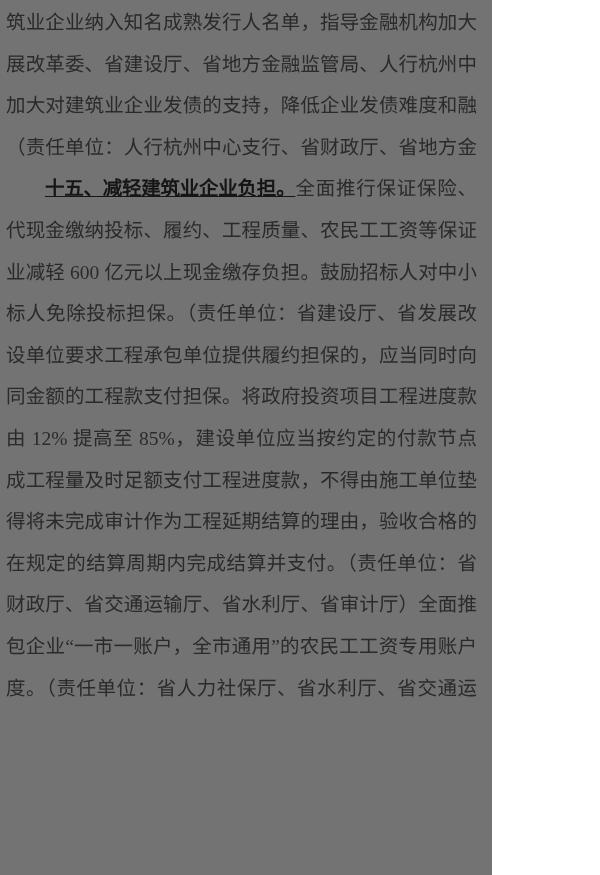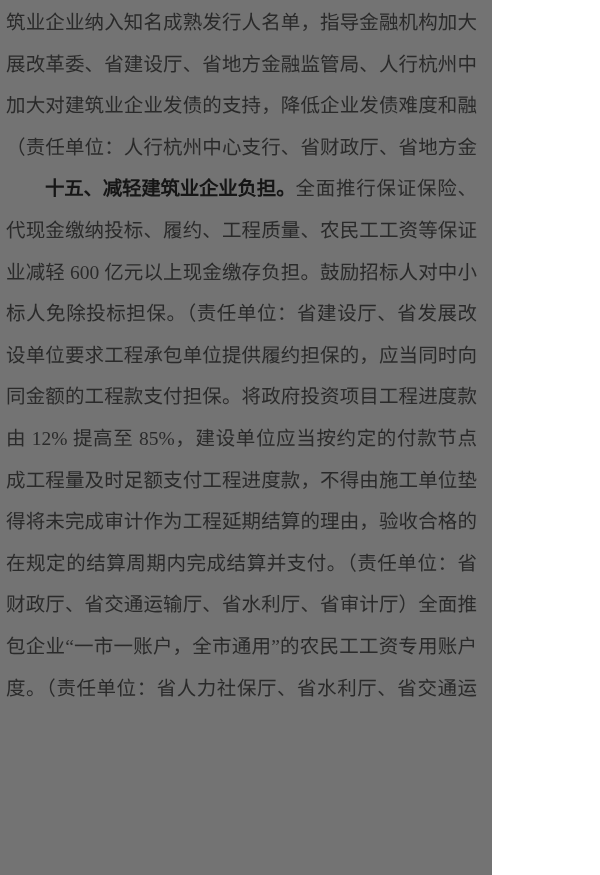--- a/index.html
+++ b/index.html
@@ -34,20 +34,21 @@
     text-align-last: left;
   }
   .line.indent {
     text-indent: 39px;
   }
   .section-heading {
     font-family: "Liberation Sans", "DejaVu Sans", sans-serif;
     font-weight: 700;
     color: #161616;
     letter-spacing: -1px;
+    text-decoration: underline;
   }
 </style>
 </head>
 <body>
 
 <div class="page">
 
   <div class="para">
     <div class="line">筑业企业纳入知名成熟发行人名单，指导金融机构加大对民营建</div>
     <div class="line">展改革委、省建设厅、省地方金融监管局、人行杭州中心支行）引</div>

